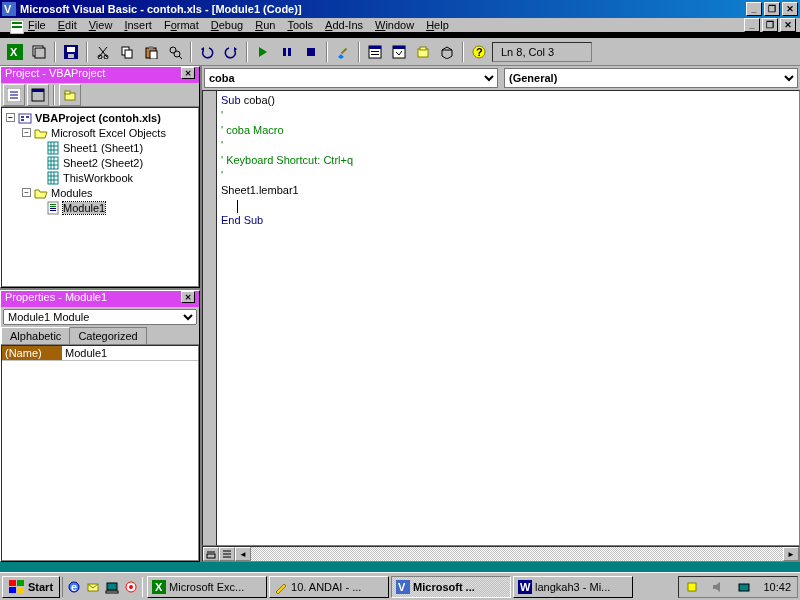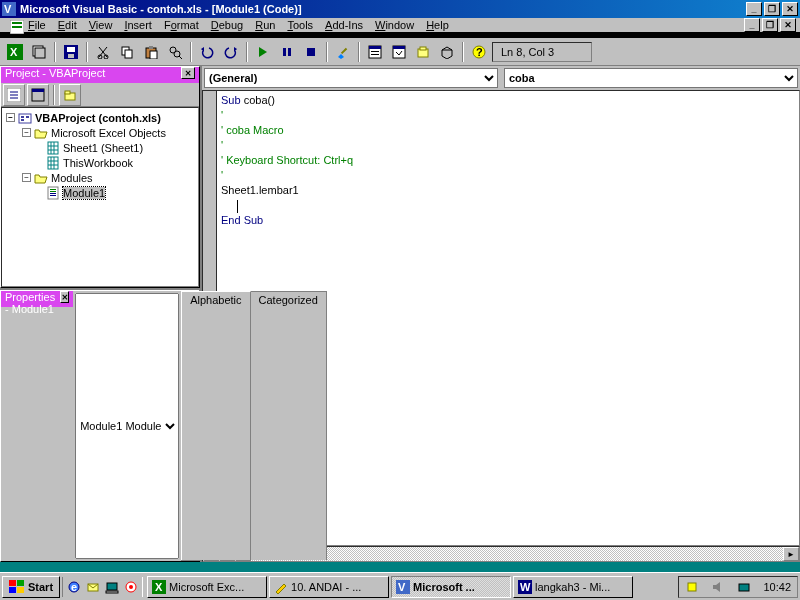--- a/index.html
+++ b/index.html
@@ -300,20 +300,32 @@
         <div class="tree-node" style="padding-left:42px">
           <span class="ticon">
               <svg width="14" height="14">
                 <rect x="2" y="1" width="10" height="12" fill="#fff" stroke="#008080"></rect>
                 <line x1="5" y1="1" x2="5" y2="13" stroke="#008080"></line>
                 <line x1="8" y1="1" x2="8" y2="13" stroke="#008080"></line>
                 <line x1="2" y1="5" x2="12" y2="5" stroke="#008080"></line>
                 <line x1="2" y1="9" x2="12" y2="9" stroke="#008080"></line>
               </svg>
             </span>
+          <span class="lbl">Sheet2 (Sheet2)</span>
+        </div>
+        <div class="tree-node" style="padding-left:42px">
+          <span class="ticon">
+              <svg width="14" height="14">
+                <rect x="2" y="1" width="10" height="12" fill="#fff" stroke="#008080"></rect>
+                <line x1="5" y1="1" x2="5" y2="13" stroke="#008080"></line>
+                <line x1="8" y1="1" x2="8" y2="13" stroke="#008080"></line>
+                <line x1="2" y1="5" x2="12" y2="5" stroke="#008080"></line>
+                <line x1="2" y1="9" x2="12" y2="9" stroke="#008080"></line>
+              </svg>
+            </span>
           <span class="lbl">ThisWorkbook</span>
         </div>
         <div class="tree-node" style="padding-left:18px">
           <span class="exp">−</span>
           <span class="ticon">
               <svg width="14" height="12">
                 <path d="M1 3 L5 3 L6 5 L13 5 L11 11 L1 11 Z" fill="#ffff80" stroke="#808000"></path>
               </svg>
             </span>
           <span class="lbl">Modules</span>
@@ -326,21 +338,21 @@
                 <rect x="4" y="5" width="6" height="1" fill="#008000"></rect>
                 <rect x="4" y="7" width="6" height="1" fill="#000080"></rect>
                 <rect x="4" y="9" width="6" height="1" fill="#000080"></rect>
               </svg>
             </span>
           <span class="lbl">Module1</span>
         </div>
       </div>
     </div>
 
-    <div class="panel" style="flex:1;display:flex;flex-direction:row">
+    <div class="panel" style="flex:1;display:flex;flex-direction:column">
       <div class="panel-title">
         <span>Properties - Module1</span>
         <div class="x">✕</div>
       </div>
       <div class="prop-dd">
         <select>
           <option>Module1 Module</option>
         </select>
       </div>
       <div class="tabs">
@@ -351,22 +363,22 @@
         <div class="proprow">
           <div class="propname">(Name)</div>
           <div class="propval">Module1</div>
         </div>
       </div>
     </div>
   </div>
 
   <div class="codepane">
     <div class="code-dd">
+      <select style="font-weight:bold"><option>coba</option></select>
       <select style="font-weight:bold"><option>(General)</option></select>
-      <select style="font-weight:bold"><option>coba</option></select>
     </div>
     <div class="code-area-wrap">
       <div class="margin-bar"></div>
       <div class="code-area" id="code-editor"><span class="kw">Sub </span><span>coba()</span>
 <span class="cm">'</span>
 <span class="cm">' coba Macro</span>
 <span class="cm">'</span>
 <span class="cm">' Keyboard Shortcut: Ctrl+q</span>
 <span class="cm">'</span>
 <span>Sheet1.lembar1</span>

